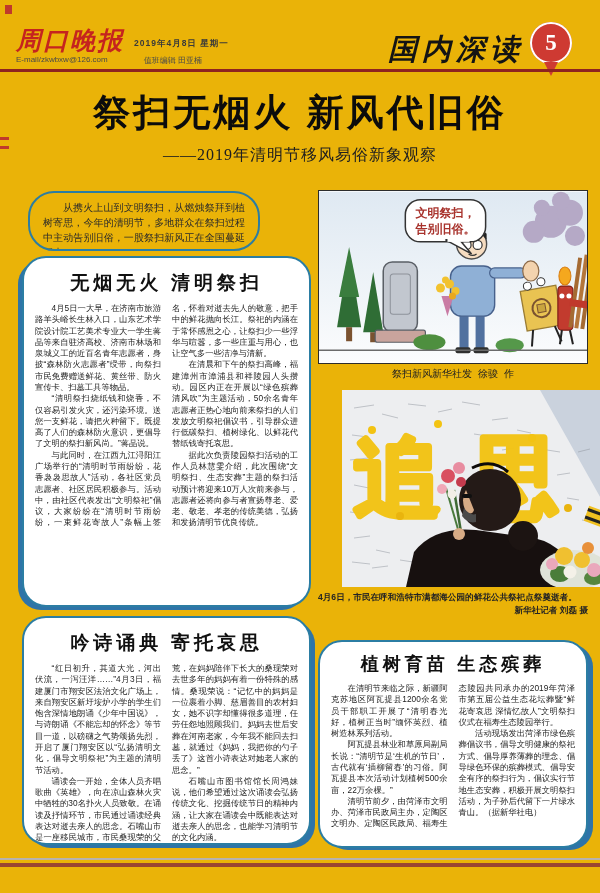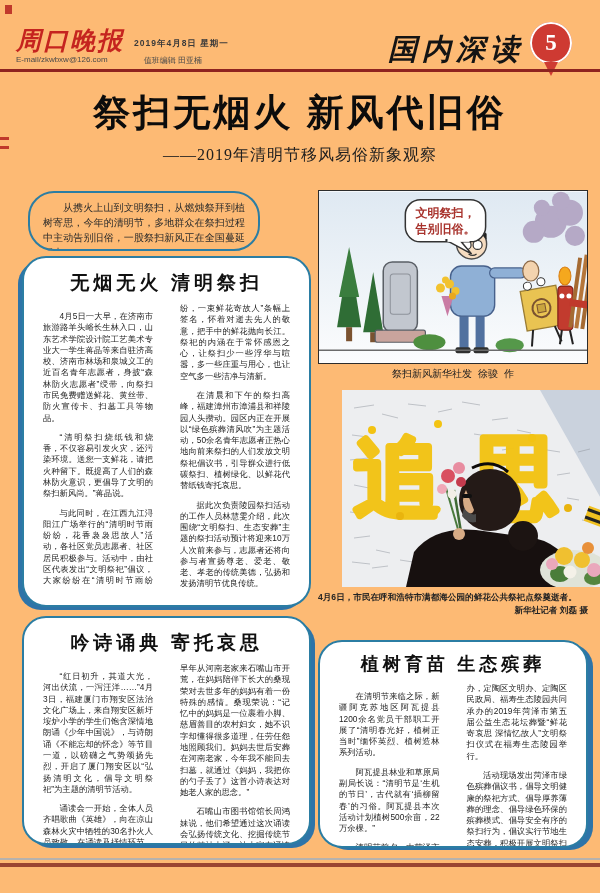--- a/index.html
+++ b/index.html
@@ -1,18 +1,18 @@
 <!DOCTYPE html>
 <html><head>
 <meta charset="utf-8">
 <style>
   html,body { margin:0; padding:0; background:#e9e7e2; }
   .page {
     position:relative; width:600px; height:893px; margin:0 auto;
-    background:#fdba74; overflow:hidden;
+    background:#eab308; overflow:hidden;
     font-family:"Liberation Sans", sans-serif; color:#1b1b1b;
   }
   
   .corner-mark { position:absolute; left:5px; top:5px; width:7px; height:9px; background:#c0392b; }
   .edge-mark { position:absolute; left:0; width:9px; height:3px; background:#c0392b; }
   .masthead {
     position:absolute; left:16px; top:24px;
     font-family:"Liberation Serif", serif; font-style:italic; font-weight:700;
     font-size:25px; color:#c5241f; letter-spacing:2px;
   }
@@ -63,21 +63,21 @@
   .box3 { left:318px; top:640px; width:270px; height:208px; box-shadow:6px 3px 0 -1px #2e74a8; }
   .box-title {
     text-align:center; font-family:"Liberation Serif", serif; font-weight:700;
     font-size:19px; letter-spacing:4px; color:#101010; margin:12px 12px 7px;
   }
   .box3 .box-title { margin-top:10px; font-size:18px; }
   .box-body {
     column-count:2; column-gap:11px; padding:0 11px 8px;
     font-size:8.3px; line-height:1.36; text-align:justify; color:#1c1c1c;
   }
-  .box-body p { margin:8px; text-indent:2em; }
+  .box-body p { margin:0; text-indent:2em; }
   
   .cartoon-box {
     position:absolute; left:318px; top:190px; width:270px; height:174px;
     box-sizing:border-box; border:1.5px solid #2c2c2c; background:#fff;
   }
   .cartoon-box svg { display:block; width:100%; height:100%; }
   .cartoon-caption {
     position:absolute; left:318px; top:367px; width:270px;
     display:flex; justify-content:center;
     font-family:Liberation Mono, monospace; font-size:10px; color:#222;

